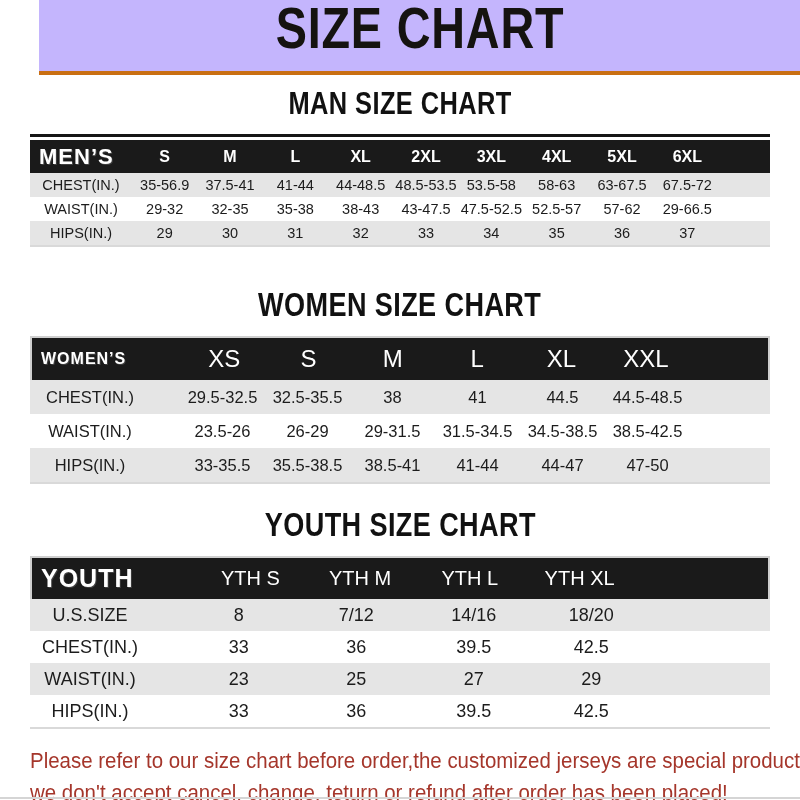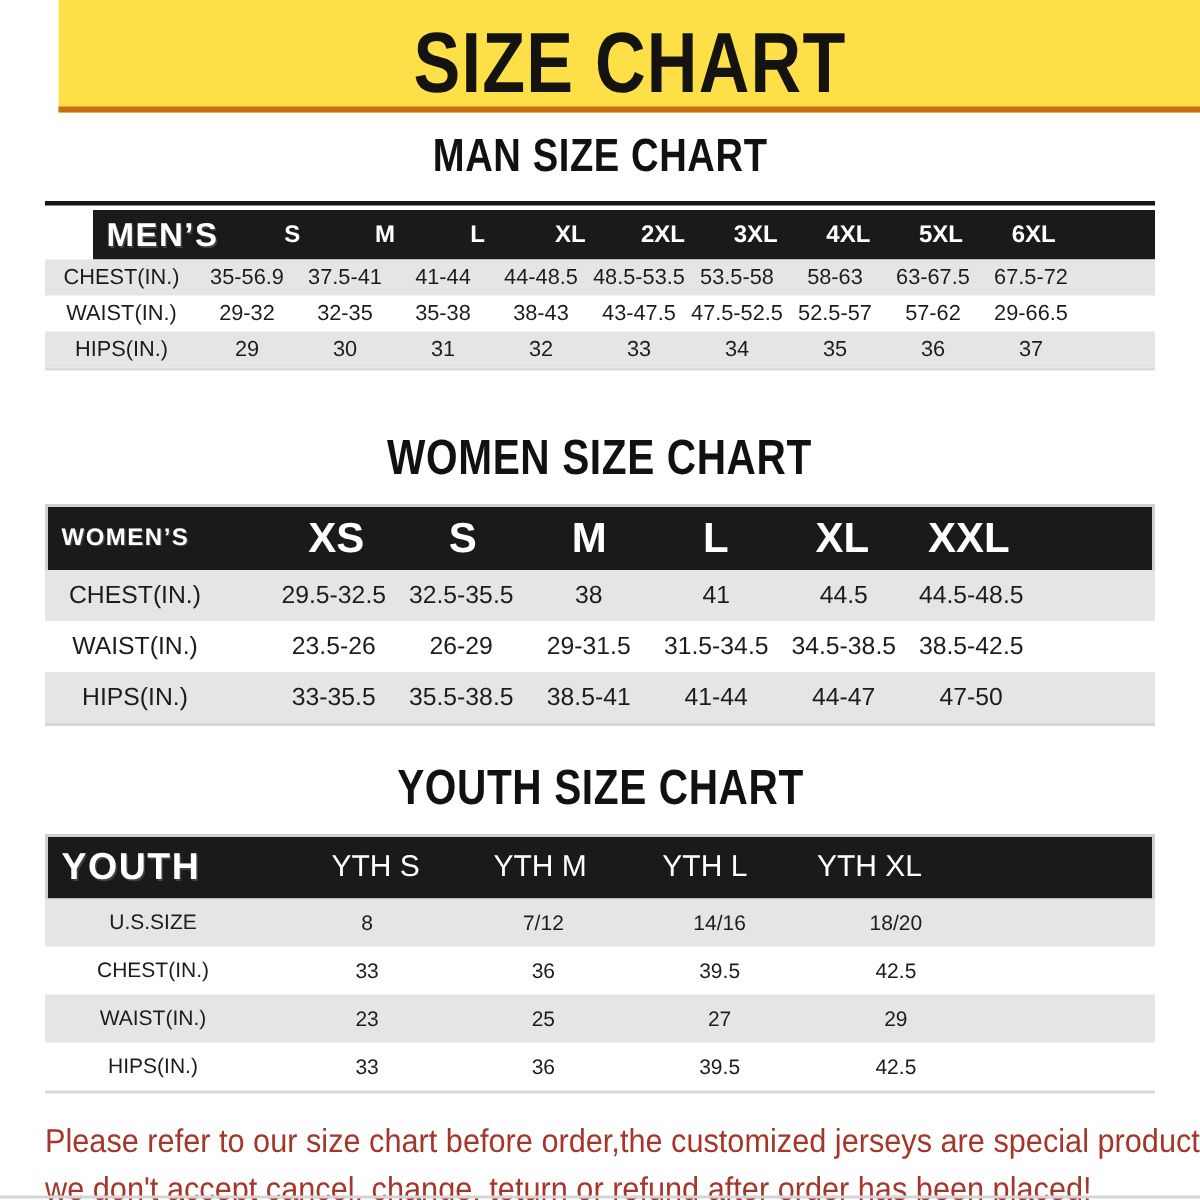--- a/index.html
+++ b/index.html
@@ -1,22 +1,22 @@
 <!DOCTYPE html>
 <html><head>
 <meta charset="utf-8">
 <style>
   * { box-sizing: border-box; margin: 0; padding: 0; }
   html, body { width: 800px; height: 800px; overflow: hidden; background: #fff;
     font-family: "Liberation Sans", sans-serif; color: #1c1c1c; }
   .page { width: 800px; height: 800px; position: relative; background: #fff; }
 
   
-  .banner { height: 75px; background: #fde047; border-bottom: 4px solid #C96F12;
-    display: flex; align-items: flex-end; justify-content: center; margin-left: 39px; }
+  .banner { height: 75px; background: #c4b5fd; border-bottom: 4px solid #C96F12;
+    display: flex; align-items: flex-start; justify-content: center; margin-left: 39px; }
   .banner .cond { font-size: 57px; line-height: 1; color: #151310; letter-spacing: 1px; }
 
   .cond { display: inline-block; font-weight: 900; transform: scaleX(0.82); white-space: nowrap; }
 
   
   .sec-heading { text-align: center; }
   .sec-heading .cond { font-size: 31px; color: #111; letter-spacing: 0.5px; }
   .sec-men-heading   { margin-top: 11px; }
   .sec-women-heading { margin-top: 39px; }
   .sec-women-heading .cond, .sec-youth-heading .cond { font-size: 33px; }
@@ -28,42 +28,42 @@
   .bar { background: #1A1A1A; color: #fff; }
   .data.gray { background: #E5E5E5; }
   .cell { text-align: center; }
   .bar .label { text-align: left; font-weight: 800; letter-spacing: 1px; padding-left: 9px;
     text-shadow: 1px 1px 0 rgba(90,90,90,0.6); }
   .rlabel-wrap { text-align: left; text-decoration: underline; }
   .rlabel { display: inline-block; text-align: center; }
 
   .t-men { border-top: 3px solid #151515; padding-top: 3px; }
   .t-men > .row   { grid-template-columns: 102px repeat(9, 1fr) 50px; }
-  .t-men .bar     { height: 33px; margin-left: 32px; }
+  .t-men .bar     { height: 33px; }
   .t-men .data    { height: 24px; }
   .t-men .bar .label { font-size: 22px; }
   .t-men .bar .size  { font-size: 16px; font-weight: 600; }
   .t-men .val, .t-men .rlabel { font-size: 14.5px; }
   .t-men .rlabel  { width: 102px; }
 
   .t-women .bar, .t-youth .bar { border: 2px solid #cfcfcf; border-bottom: none; }
   .t-women > .row { grid-template-columns: 150px repeat(6, 1fr) 80px; }
   .t-women .bar   { height: 44px; }
   .t-women .data  { height: 34px; }
   .t-women .bar .label { font-size: 16px; }
-  .t-women .bar .size  { font-size: 28px; font-weight: 700; }
+  .t-women .bar .size  { font-size: 24px; font-weight: 400; }
   .t-women .val, .t-women .rlabel { font-size: 16.5px; }
   .t-women .rlabel { width: 120px; }
 
   .t-youth > .row { grid-template-columns: 150px repeat(4, 1fr) 120px; }
   .t-youth .bar   { height: 43px; gap: 27px; }
   .t-youth .data  { height: 32px; }
   .t-youth .bar .label { font-size: 25px; }
   .t-youth .bar .size  { font-size: 20px; font-weight: 500; }
-  .t-youth .val, .t-youth .rlabel { font-size: 14px; margin-left: 12px; }
+  .t-youth .val, .t-youth .rlabel { font-size: 18px; }
   .t-youth .rlabel { width: 120px; }
 
   
   .notice { margin-top: 16px; padding-left: 30px; color: #A5362B; }
   .notice p { font-size: 22px; line-height: 32px; font-weight: 500;
     transform: scaleX(0.93); transform-origin: left center; white-space: nowrap; }
 
   .bottom-rule { position: absolute; left: 0; right: 0; bottom: 1px; height: 2px; background: #d5d5d5; }
 </style>
 </head>

